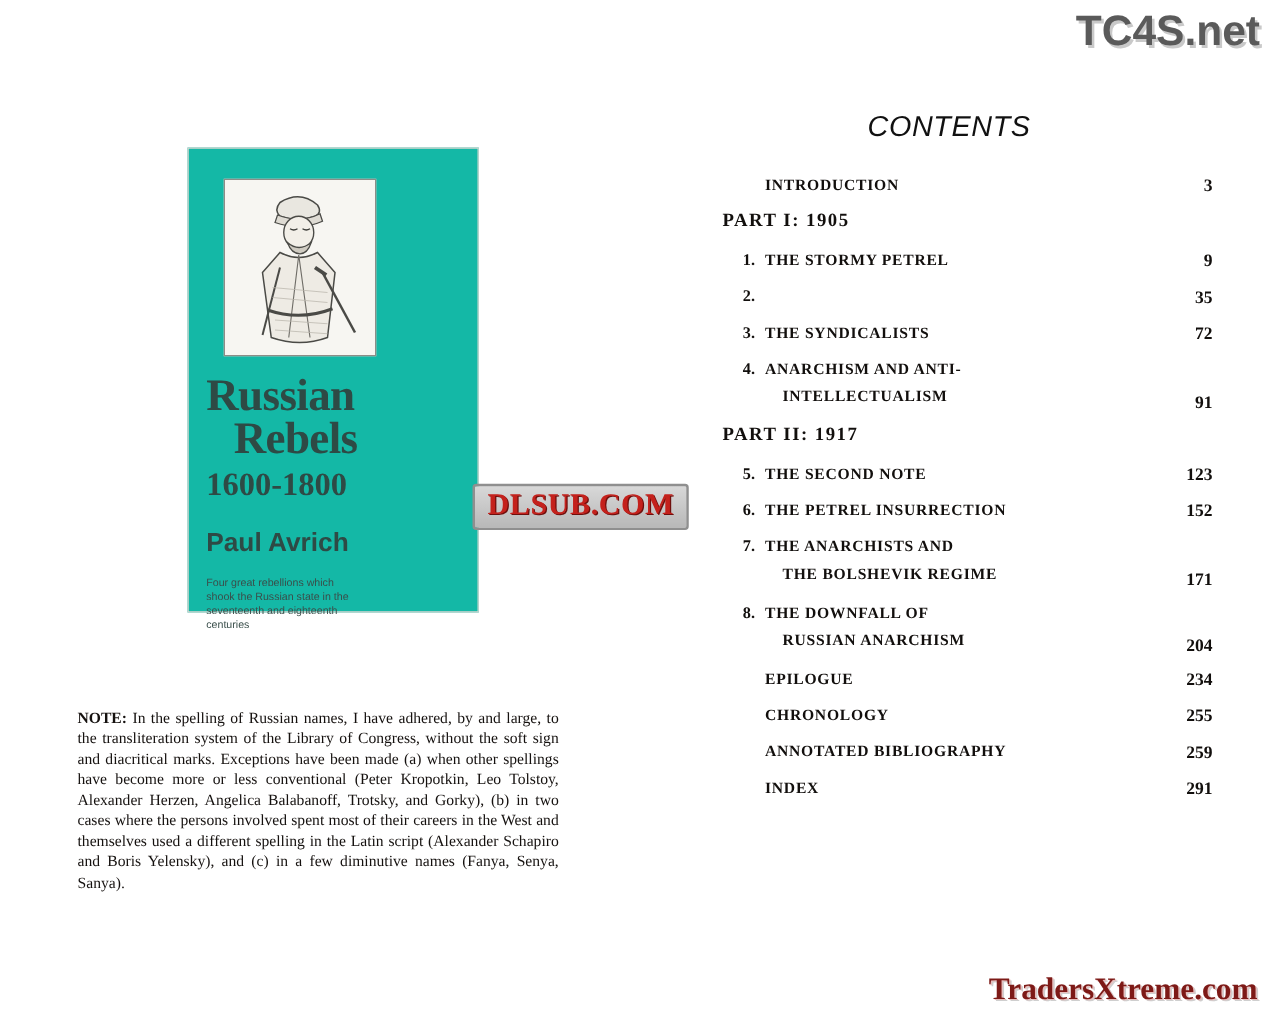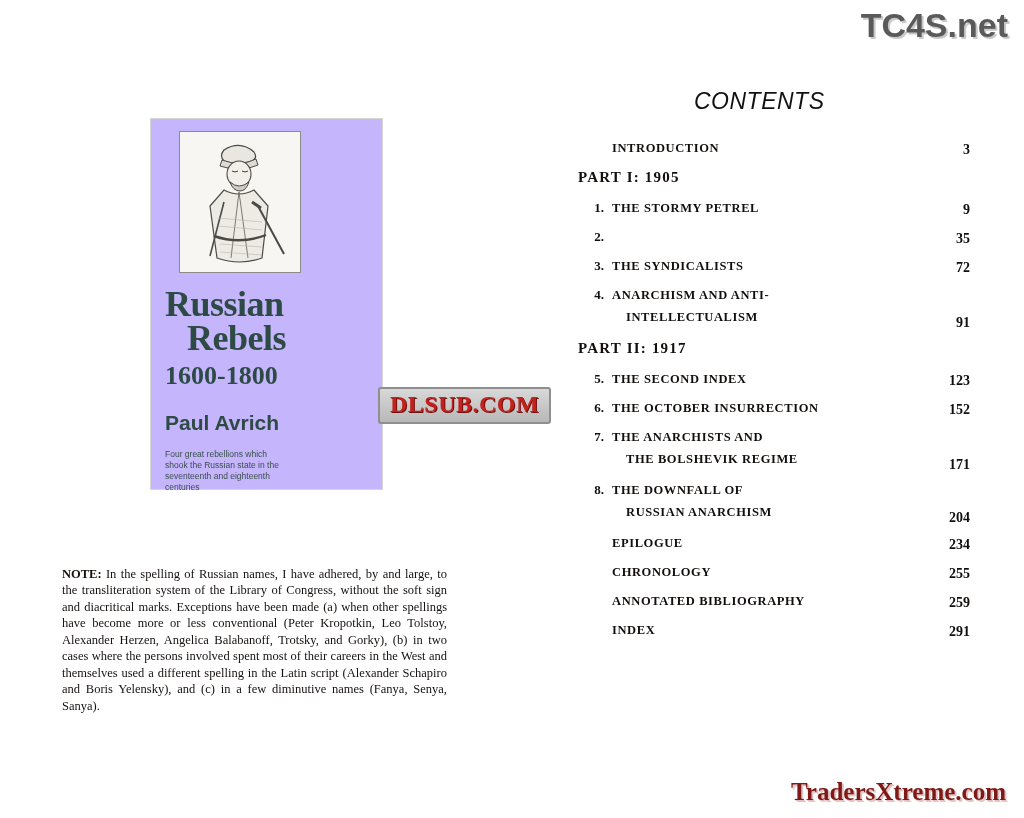--- a/index.html
+++ b/index.html
@@ -53,24 +53,24 @@
     text-shadow: 1px 1px 0 #6f0f0d;
   }
 
   
   .cover {
     position: absolute;
     left: 150px;
     top: 118px;
     width: 233px;
     height: 372px;
-    background: #c4b5fd;
+    background: #14b8a6;
     border: 1px solid #d8d6d0;
     box-sizing: border-box;
-    padding: 10px 14px;
+    padding: 22px 14px;
   }
   .cover-illus {
     width: 100%;
     height: 142px;
     position: relative;
     margin-top: 2px;
   }
   .cover-illus .frame {
     position: absolute;
     left: 14px;
@@ -270,26 +270,26 @@
       <span class="toc-page" style="top: 2px;">72</span>
     </div>
     <div class="toc-row" style="min-height: 44px;">
       <span class="toc-num">4.</span>
       <span class="toc-label"><span>ANARCHISM  AND ANTI-</span><span class="sub">INTELLECTUALISM</span></span>
       <span class="toc-page" style="top: 28px;">91</span>
     </div>
     <div class="part-head">PART  II:   1917</div>
     <div class="toc-row">
       <span class="toc-num">5.</span>
-      <span class="toc-label">THE   SECOND  INDEX</span>
+      <span class="toc-label">THE   SECOND  NOTE</span>
       <span class="toc-page" style="top: 2px;">123</span>
     </div>
     <div class="toc-row">
       <span class="toc-num">6.</span>
-      <span class="toc-label">THE   OCTOBER   INSURRECTION</span>
+      <span class="toc-label">THE   PETREL   INSURRECTION</span>
       <span class="toc-page" style="top: 2px;">152</span>
     </div>
     <div class="toc-row" style="min-height: 44px;">
       <span class="toc-num">7.</span>
       <span class="toc-label"><span>THE  ANARCHISTS  AND</span><span class="sub">THE   BOLSHEVIK   REGIME</span></span>
       <span class="toc-page" style="top: 28px;">171</span>
     </div>
     <div class="toc-row" style="min-height: 44px;">
       <span class="toc-num">8.</span>
       <span class="toc-label"><span>THE DOWNFALL  OF</span><span class="sub">RUSSIAN   ANARCHISM</span></span>

